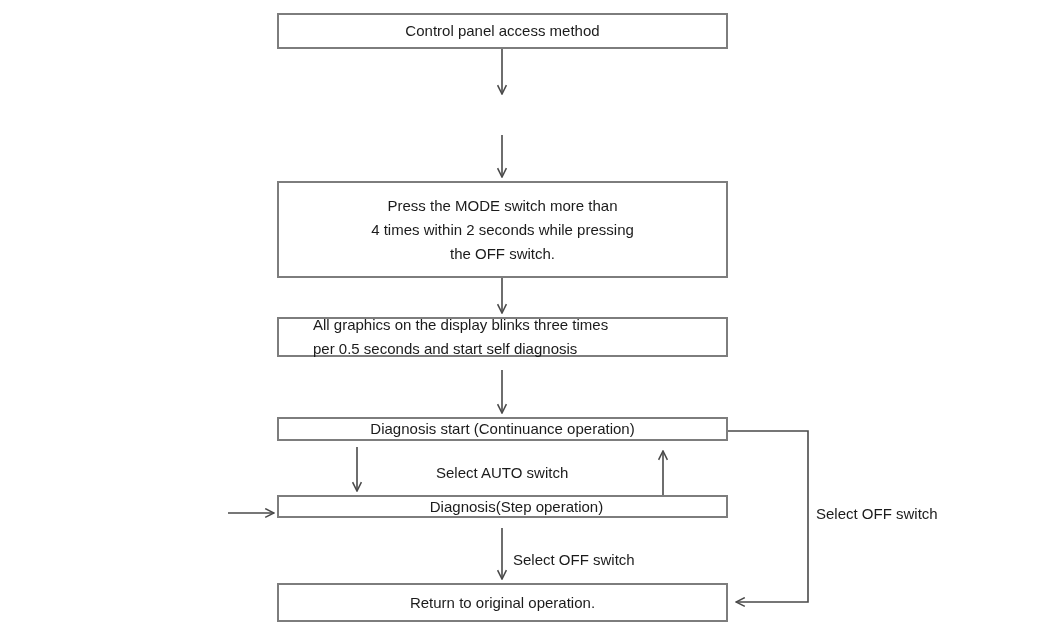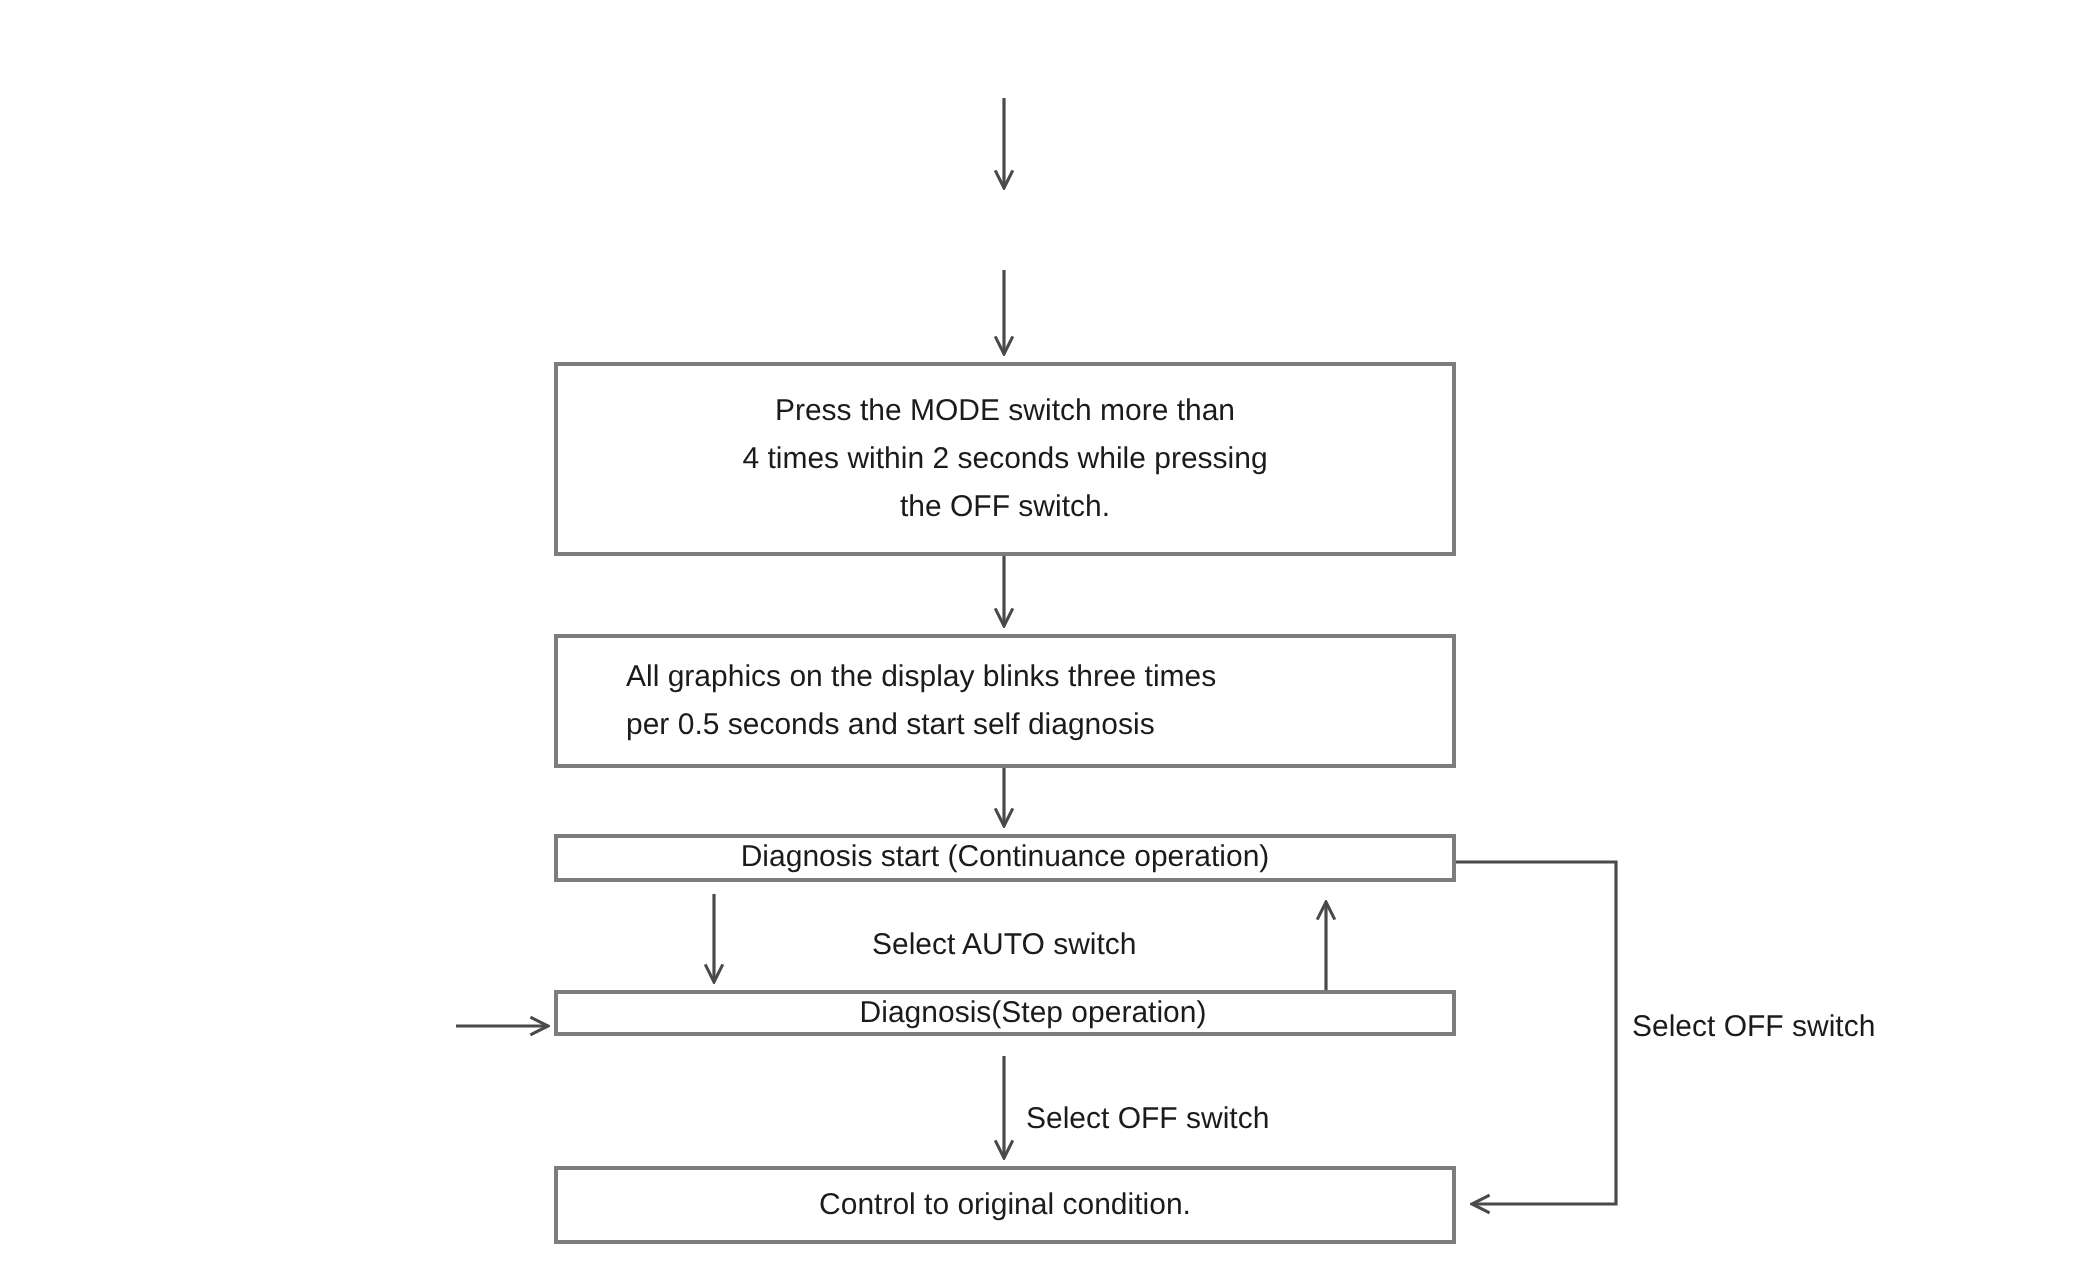--- a/index.html
+++ b/index.html
@@ -68,34 +68,35 @@
     <path class="connector" d="M502 135 L502 177" marker-end="url(#arrow)"></path>
     <path class="connector" d="M502 271 L502 313" marker-end="url(#arrow)"></path>
     <path class="connector" d="M502 370 L502 413" marker-end="url(#arrow)"></path>
     <path class="connector" d="M357 447 L357 491" marker-end="url(#arrow)"></path>
     <path class="connector" d="M663 495 L663 451" marker-end="url(#arrow)"></path>
     <path class="connector" d="M502 528 L502 579" marker-end="url(#arrow)"></path>
     <path class="connector" d="M228 513 L274 513" marker-end="url(#arrow)"></path>
     <path class="connector" d="M728 431 L808 431 L808 602 L736 602" marker-end="url(#arrow)"></path>
   </svg>
 
+  <div class="flow-box" style="top:13px;height:36px;">Control panel access method</div>
 
 
   <div class="flow-box" style="top:181px;height:97px;">Press the MODE switch more than
 4 times within 2 seconds while pressing
 the OFF switch.</div>
 
-  <div class="flow-box left-align" style="top:317px;height:67px;">All graphics on the display blinks three times
+  <div class="flow-box left-align" style="top:317px;height:40px;">All graphics on the display blinks three times
 per 0.5 seconds and start self diagnosis</div>
 
   <div class="flow-box" style="top:417px;height:24px;">Diagnosis start (Continuance operation)</div>
 
   <div class="flow-box" style="top:495px;height:23px;padding-left:28px;">Diagnosis(Step operation)</div>
 
-  <div class="flow-box" style="top:583px;height:39px;">Control to original condition.</div>
+  <div class="flow-box" style="top:583px;height:39px;">Return to original operation.</div>
 
   <div class="edge-label" style="left:436px;top:462px;">Select AUTO switch</div>
 
   <div class="edge-label" style="left:513px;top:549px;">Select OFF switch</div>
 
   <div class="edge-label" style="left:816px;top:503px;">Select OFF switch</div>
 
 
 </div>
 

